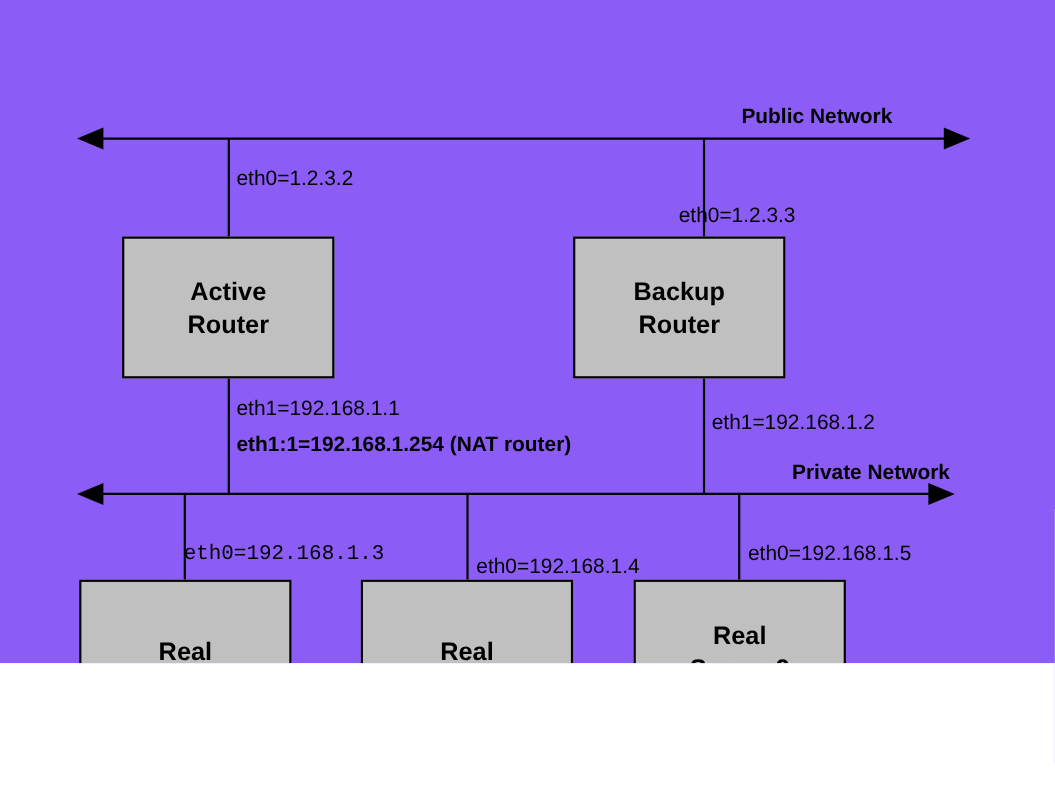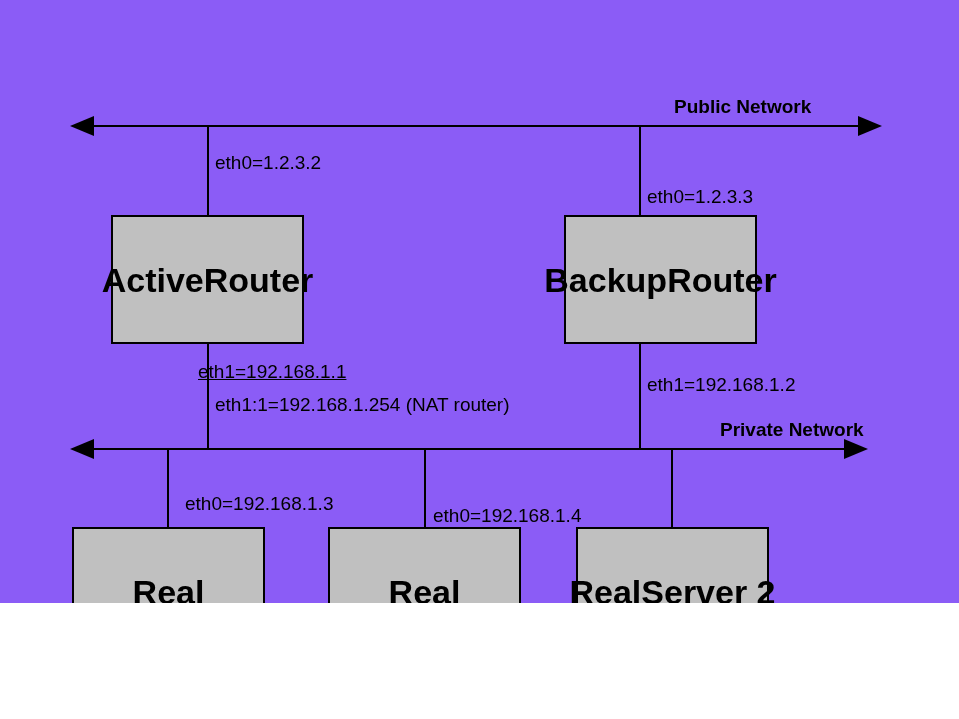--- a/index.html
+++ b/index.html
@@ -21,26 +21,26 @@
     top: 0;
     width: 959px;
     height: 719px;
   }
   .node-box {
     position: absolute;
     background: #c0c0c0;
     border: 2px solid #000000;
     box-sizing: border-box;
     display: flex;
-    flex-direction: row;
+    flex-direction: column;
     align-items: center;
     justify-content: center;
     color: #000000;
     font-weight: bold;
-    font-size: 34px;
+    font-size: 23px;
     line-height: 30px;
     text-align: center;
   }
   .node-box .line1,
   .node-box .line2 { display: block; white-space: pre; }
 
   .iface-label {
     position: absolute;
     color: #000000;
     font-size: 19px;
@@ -87,39 +87,40 @@
     <line x1="672" y1="449" x2="672" y2="527" stroke="#000000" stroke-width="2"></line>
   </svg>
 
   <div class="net-label" style="left:674px; top:95px;">Public Network</div>
 
   <div class="net-label" style="left:682px; top:418px;margin-left:38px;">Private Network</div>
 
   <div class="iface-label" style="left:215px; top:151px;">eth0=1.2.3.2</div>
 
 
-  <div class="iface-label" style="left:647px; top:185px;">eth0=1.2.3.3</div>
+  <div class="iface-label" style="left:617px; top:185px;">eth0=1.2.3.3</div>
 
-  <div class="iface-label" style="left:198px; top:360px;text-decoration:underline;">eth1=192.168.1.1</div>
+  <div class="iface-label" style="left:215px; top:360px;">eth1=192.168.1.1</div>
 
-  <div class="iface-label" style="left:215px; top:393px;">eth1:1=192.168.1.254 (NAT router)</div>
+  <div class="iface-label" style="left:215px; top:393px;font-weight:bold;">eth1:1=192.168.1.254 (NAT router)</div>
 
   <div class="iface-label" style="left:647px; top:373px;">eth1=192.168.1.2</div>
 
-  <div class="iface-label" style="left:185px; top:492px;">eth0=192.168.1.3</div>
+  <div class="iface-label" style="left:167px; top:492px;font-family:Liberation Mono, monospace;">eth0=192.168.1.3</div>
 
   <div class="iface-label" style="left:433px; top:492px;margin-top:12px;">eth0=192.168.1.4</div>
 
+  <div class="iface-label" style="left:680px; top:492px;">eth0=192.168.1.5</div>
 
   <div class="node-box" style="left:111px; top:215px; width:193px; height:129px;">
     <span class="line1">Active</span>
     <span class="line2">Router</span>
   </div>
 
-  <div class="node-box" style="left:564px; top:215px; width:193px; height:129px;">
+  <div class="node-box" style="left:521px; top:215px; width:193px; height:129px;">
     <span class="line1">Backup</span>
     <span class="line2">Router</span>
   </div>
 
   <div class="node-box" style="left:72px; top:527px; width:193px; height:129px;">
     <span class="line1">Real</span>
   </div>
 
   <div class="node-box" style="left:328px; top:527px; width:193px; height:129px;">
     <span class="line1">Real</span>

